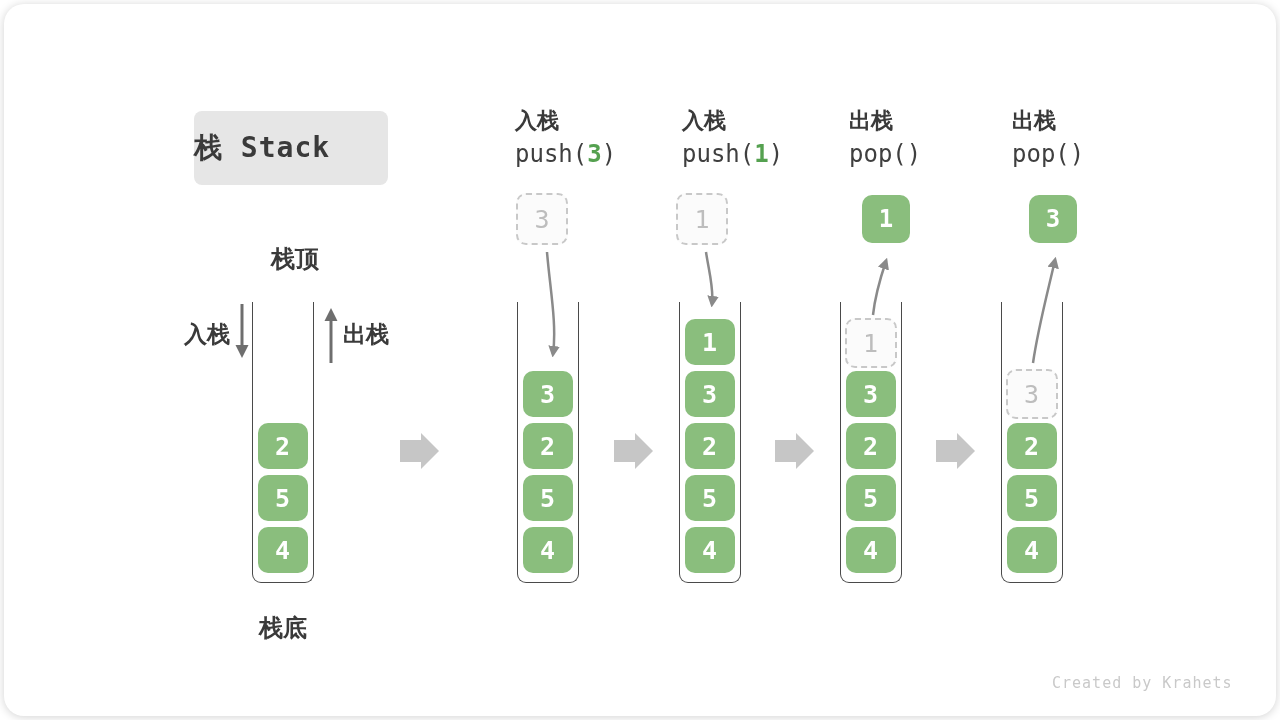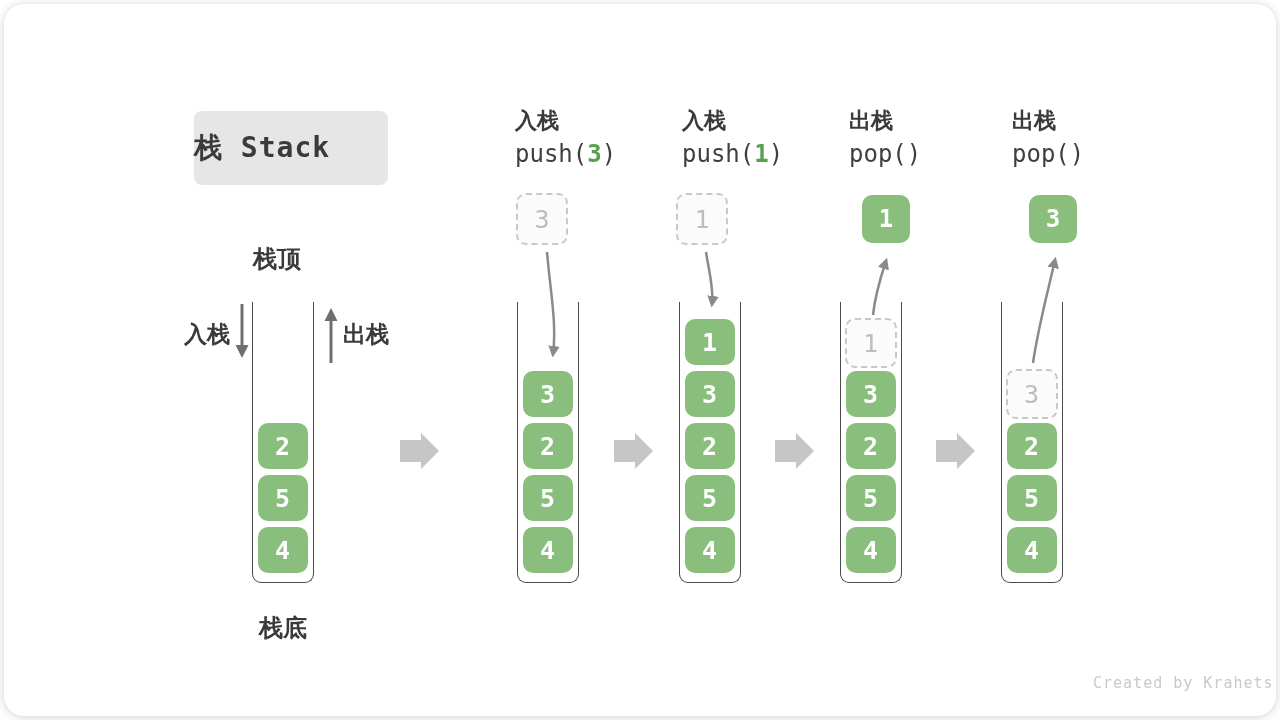--- a/index.html
+++ b/index.html
@@ -52,21 +52,21 @@
           color:var(--ghost_text); font-family:"DejaVu Sans Mono",monospace; font-size:25px; }
   .float-ghost { position:absolute; width:52px; height:52px;
           border:2px dashed var(--ghost_border); border-radius:10px; background:#FBFBFB;
           display:flex; align-items:center; justify-content:center;
           color:var(--ghost_text); font-family:"DejaVu Sans Mono",monospace; font-size:25px; }
   .float-green { position:absolute; width:48px; height:48px;
           background:var(--cell_green); border-radius:10px;
           display:flex; align-items:center; justify-content:center;
           color:#fff; font-family:"DejaVu Sans Mono",monospace; font-size:24px; font-weight:bold; }
 
-  .watermark { position:absolute; left:1089px; top:670px;
+  .watermark { position:absolute; left:1048px; top:670px;
                font-family:"DejaVu Sans Mono",monospace; font-size:15px;
                color:var(--watermark); letter-spacing:1px; }
 </style>
 </head>
 <body>
 
 <div class="canvas">
 
   <svg class="overlay" viewBox="0 0 1272 712">
     <defs>
@@ -106,21 +106,21 @@
   </div>
   <div class="op" style="left:845px">
     <div class="op-action">出栈</div>
     <div class="op-code"><span>pop(</span><span class="arg"></span><span>)</span></div>
   </div>
   <div class="op" style="left:1008px">
     <div class="op-action">出栈</div>
     <div class="op-code"><span>pop(</span><span class="arg"></span><span>)</span></div>
   </div>
 
-  <div class="cjk-label center62" style="left:242px; top:239px">栈顶</div>
+  <div class="cjk-label center62" style="left:260px; top:239px">栈顶</div>
   <div class="cjk-label center62" style="left:248px; top:608px">栈底</div>
   <div class="cjk-label" style="left:180px; top:315px; font-size:23px">入栈</div>
   <div class="cjk-label" style="left:339px; top:315px; font-size:23px">出栈</div>
 
   <div class="float-ghost" style="left:512px; top:189px">
     <span>3</span>
   </div>
   <div class="float-ghost" style="left:672px; top:189px">
     <span>1</span>
   </div>

